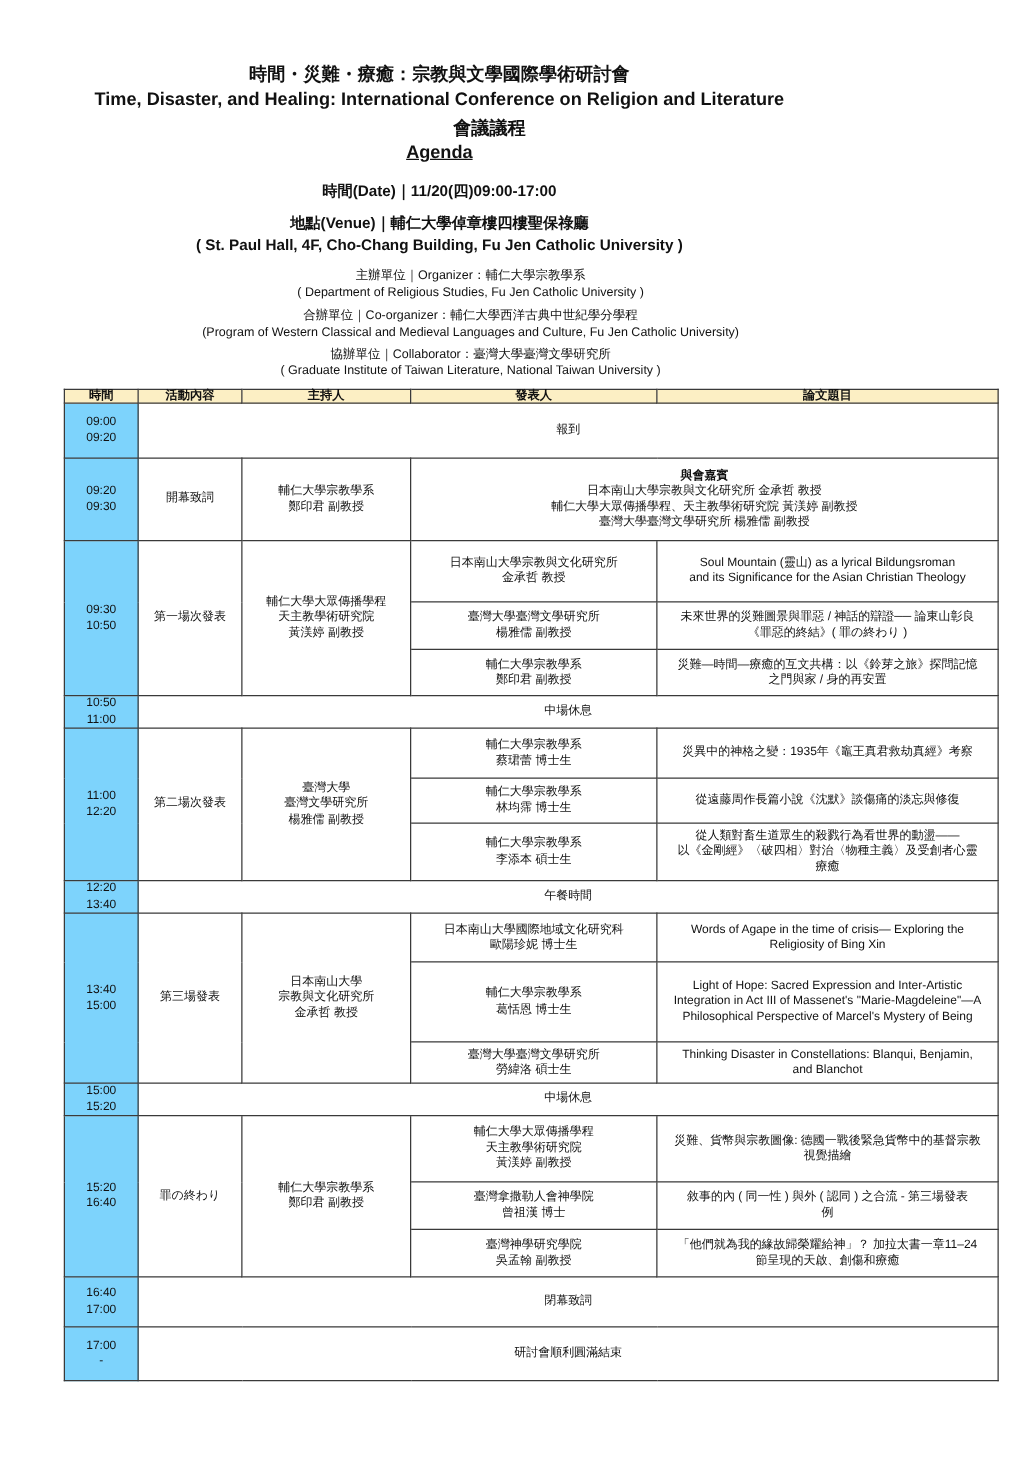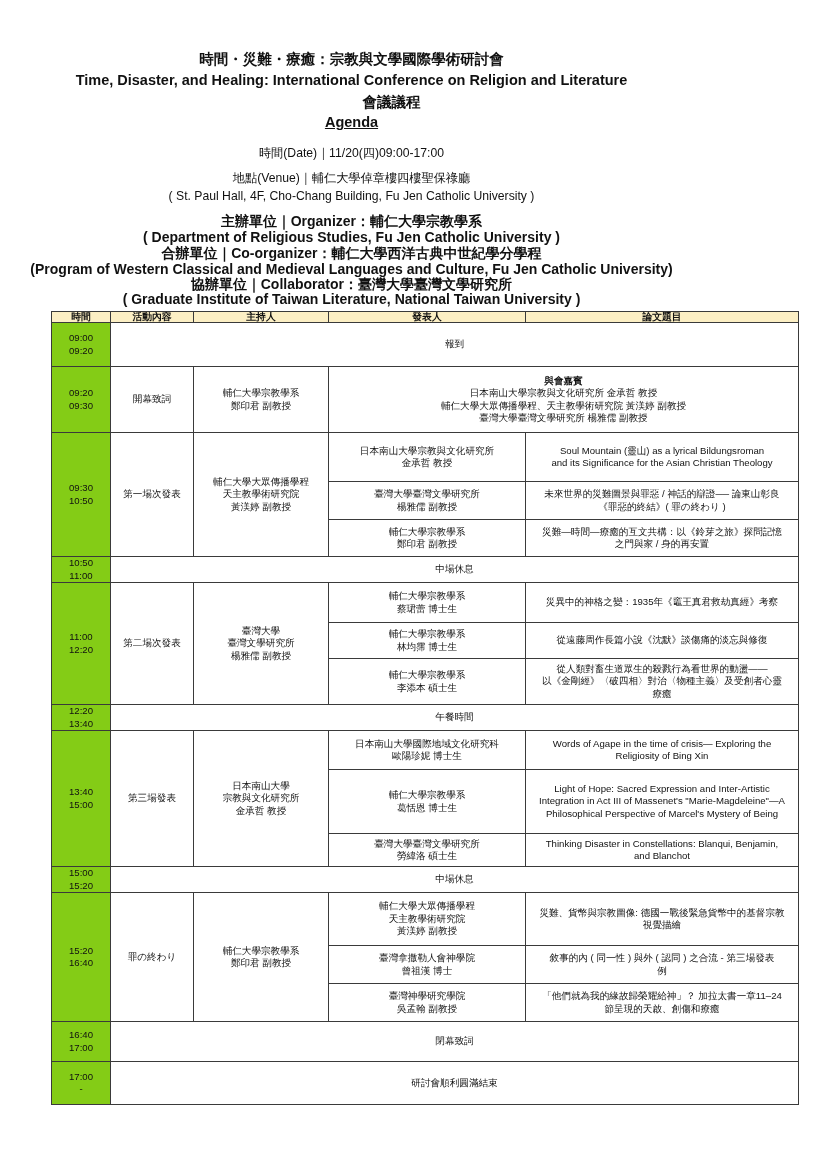--- a/index.html
+++ b/index.html
@@ -1,24 +1,24 @@
 <!DOCTYPE html>
 <html><head>
 <meta charset="utf-8">
 <style>
   html, body { margin:0; padding:0; background:#ffffff; }
   body { width:826px; height:1169px; position:relative; font-family:"Liberation Sans","DejaVu Sans",sans-serif; color:#111; overflow:hidden; }
   .hdr { position:absolute; left:0; width:703px; text-align:center; white-space:nowrap; }
   .t1 { font-size:14.5px; font-weight:bold; }
-  .t2 { font-size:12.2px; font-weight:normal; }
-  .t3 { font-size:14px; font-weight:bold; }
+  .t2 { font-size:12.2px; font-weight:bold; }
+  .t3 { font-size:10px; font-weight:normal;margin-left:25px; }
   table.agenda { position:absolute; left:51px; top:311px; width:747px; border-collapse:collapse; table-layout:fixed; font-size:9.6px; }
   table.agenda td, table.agenda th { border:1px solid #3a3a3a; padding:0 12px; vertical-align:middle; text-align:center; line-height:12.5px; }
   table.agenda th { background:#fcefc4; font-weight:bold; height:10px; font-size:9.8px; line-height:10px; }
-  td.time { background:#84cc16; }
+  td.time { background:#7dd3fc; }
   td.title { text-align:left; padding-left:2px; }
   .b { font-weight:bold; }
   .line { display:block; }
 </style>
 </head>
 <body>
 
 <div class="hdr t1" style="top:50px;">時間・災難・療癒：宗教與文學國際學術研討會</div>
 <div class="hdr t1" style="top:72px;">Time, Disaster, and Healing: International Conference on Religion and Literature</div>
 <div class="hdr t1" style="top:93px;padding-left:40px;">會議議程</div>

